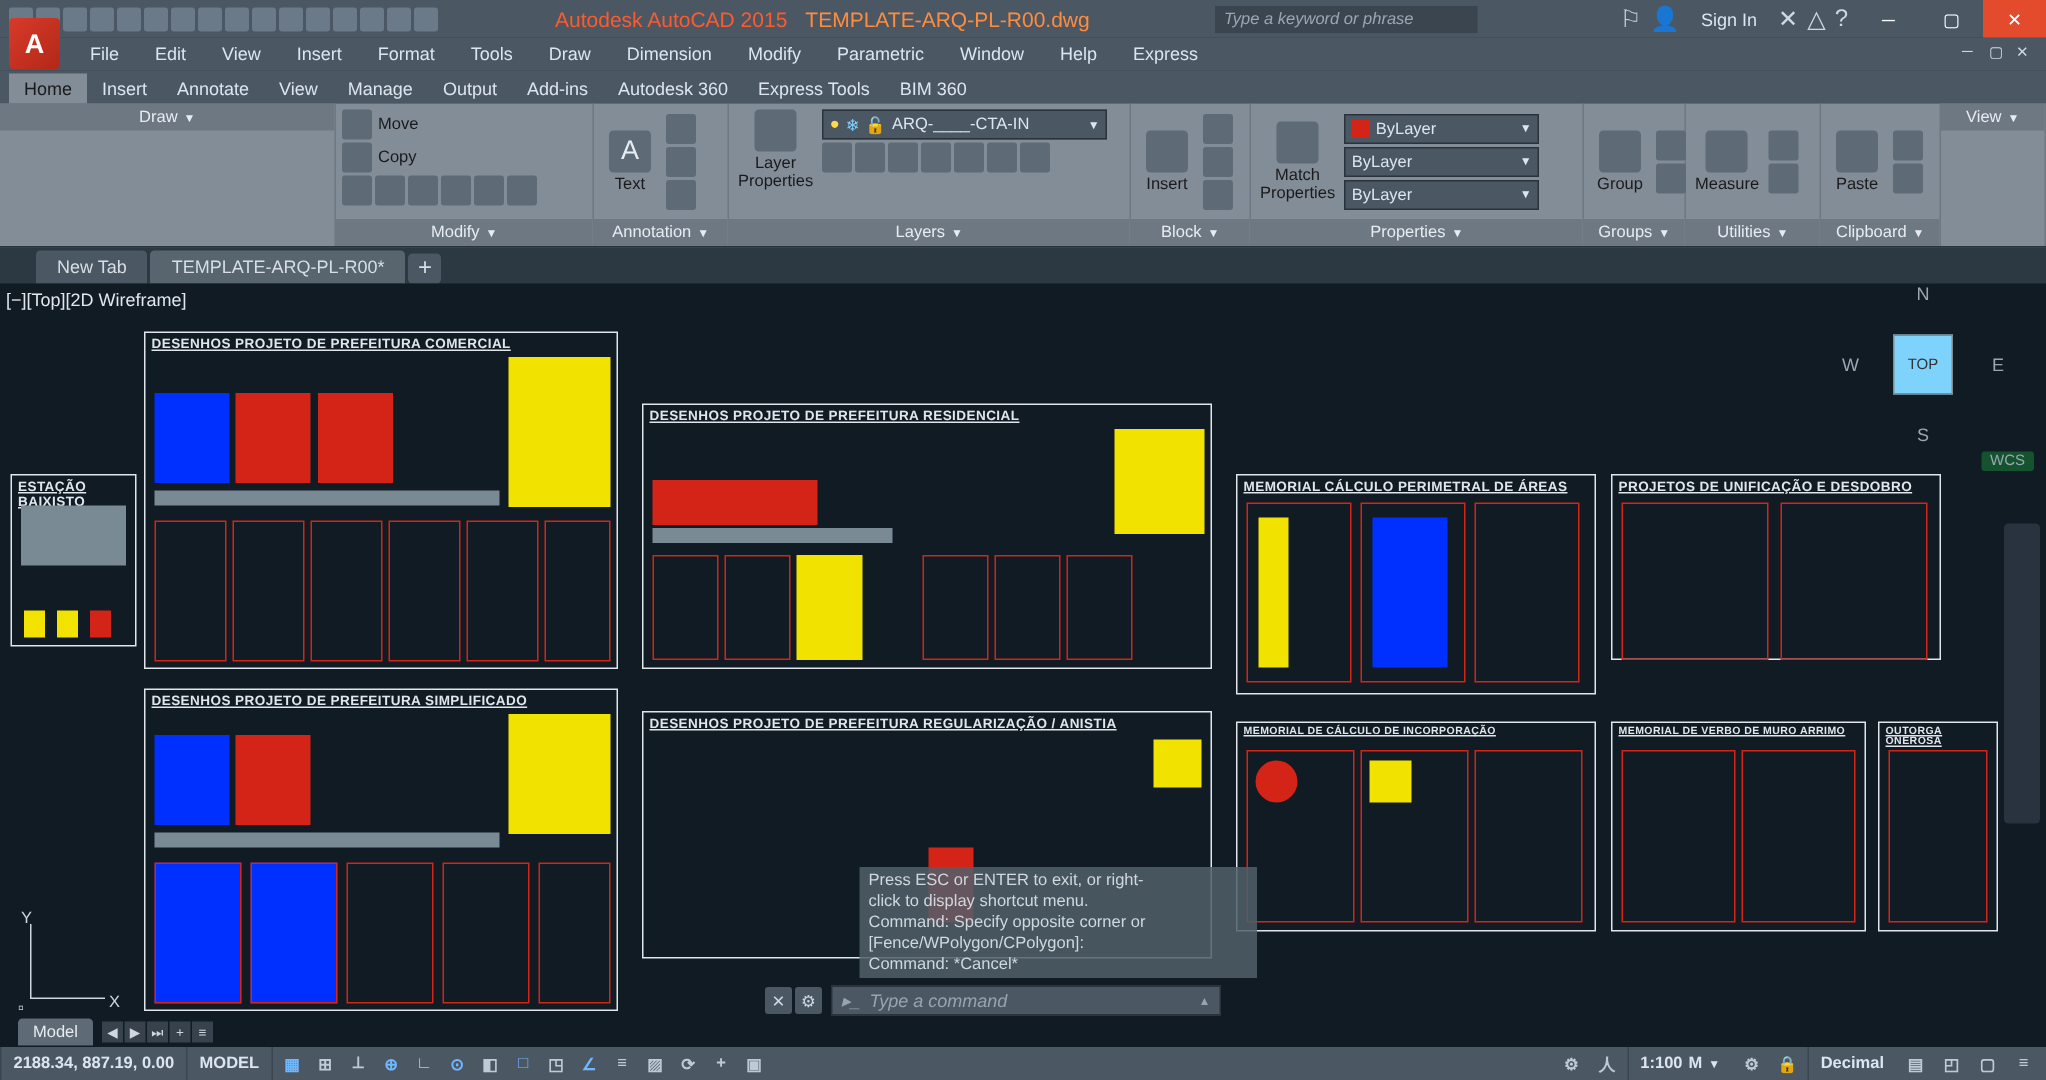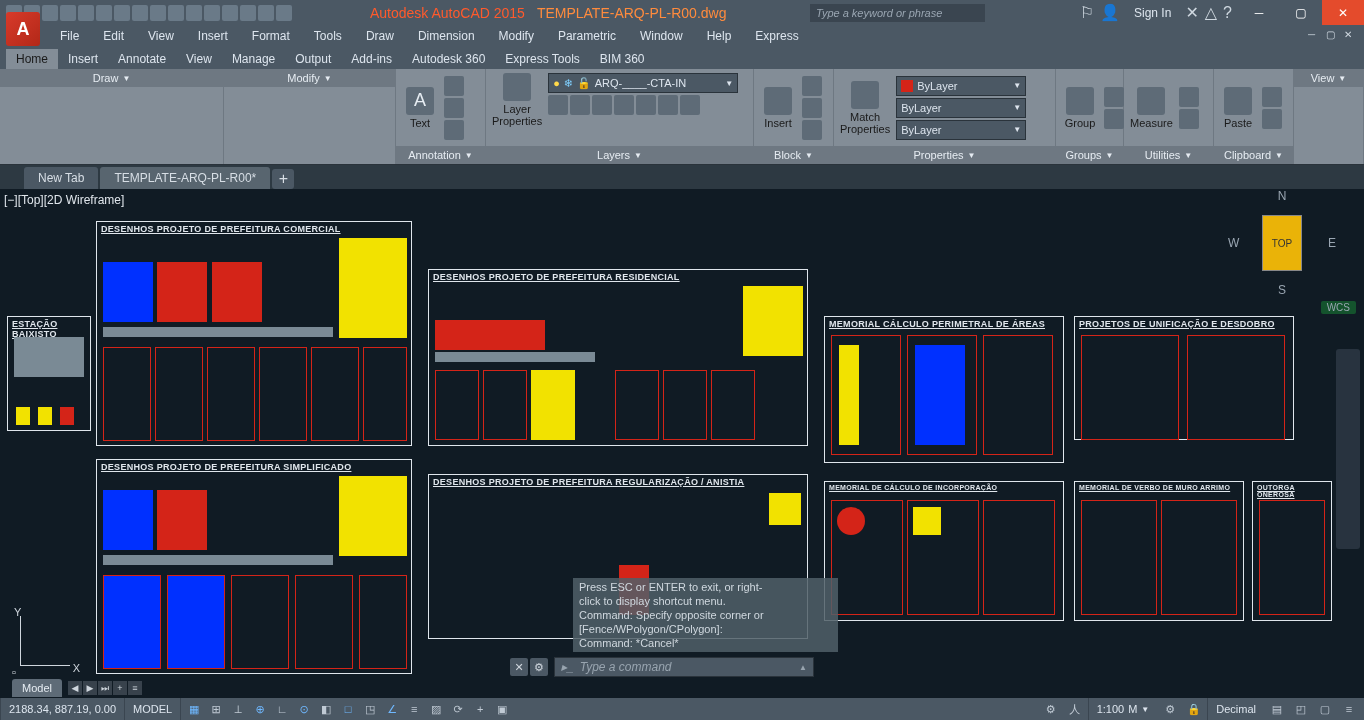--- a/index.html
+++ b/index.html
@@ -60,21 +60,21 @@
 .dwg-title { position: absolute; top: 2px; left: 4px; color: #e0e6ec; font-size: 9px; font-weight: bold; letter-spacing: 0.3px; text-decoration: underline; }
 .dwg-content-block { position:absolute; }
 .block-red { background: #d42418; }
 .block-yellow { background: #f2e200; }
 .block-blue { background: #0030ff; }
 .block-gray { background: #7a8a95; }
 .block-line { border:1px solid #d42418; }
 
 
 .viewcube { position: absolute; right: 32px; top: 4px; width: 100px; height: 100px; display:flex; align-items:center; justify-content:center; }
-.vc-cube { width:40px; height:56px; background:#eab308; display:flex; align-items:center; justify-content:center; font-size:10px; color:#333; border:1px solid #888; }
+.vc-cube { width:40px; height:40px; background:#7dd3fc; display:flex; align-items:center; justify-content:center; font-size:10px; color:#333; border:1px solid #888; }
 .vc-dir { position:absolute; color:#9aa6b2; font-size:12px; }
 .wcs-badge { position:absolute; right:8px; top:112px; background:#14532d; color:#9aa6b2; font-size:10px; padding:1px 6px; border-radius:2px; }
 .nav-bar { position:absolute; right:4px; top:160px; width:24px; height:200px; background:#384551; border-radius:3px; opacity:0.6; }
 
 
 .ucs { position:absolute; left:10px; bottom:22px; width:70px; height:70px; }
 .ucs-line { position:absolute; background:#cfd6dd; }
 .ucs-x { width:50px; height:1px; left:10px; bottom:10px; }
 .ucs-y { width:1px; height:50px; left:10px; bottom:10px; }
 .ucs-label { position:absolute; color:#cfd6dd; font-size:11px; }
@@ -86,21 +86,21 @@
 .cmd-handle-btn { width:18px; height:18px; background:#4b5864; border-radius:2px; color:#cfd6dd; font-size:11px; display:flex; align-items:center; justify-content:center;}
 .cmd-input { width:260px; height:20px; background:#4b5864; border:1px solid #2a333b; color:#98a4af; font-style:italic; font-size:12px; padding:0 6px; display:flex; align-items:center; gap:6px; }
 
 
 .model-strip { position:absolute; left:0; bottom:0; height:20px; display:flex; align-items:center; }
 .model-tab { height:18px; background:#5e6b77; color:#e6ecf2; font-size:11px; padding:0 10px; border-radius:3px 3px 0 0; display:flex; align-items:center; cursor:pointer; }
 .model-nav { display:flex; gap:1px; margin-left:6px; }
 .model-nav-btn { width:14px; height:14px; background:#38424c; color:#cfd6dd; font-size:9px; display:flex; align-items:center; justify-content:center; }
 
 
-.statusbar { position:absolute; left:0; right:0; bottom:0; height:22px; background:#4b5864; display:flex; align-items:center; color:#dde5ee; font-size:11px; }
+.statusbar { position:absolute; left:0; right:0; bottom:0; height:22px; background:#4b5864; display:flex; align-items:center; color:#dde5ee; font-size:11px;font-weight:bold; }
 .statusbar-left { padding-left:180px; }
 .statusbar-seg { padding:0 8px; border-left:1px solid #3a4550; height:22px; display:flex; align-items:center; }
 .status-btn { width:22px; height:20px; display:flex; align-items:center; justify-content:center; color:#c0cad4; cursor:pointer; }
 .status-btn.active { color:#6fb8ff; }
 .statusbar-right { position:absolute; right:4px; display:flex; align-items:center; gap:2px; }
 
 .tri { font-size:8px; }
 </style>
 </head>
 <body>
@@ -183,20 +183,38 @@
 <div class="ribbon-body">
 
   <div class="panel" style="width:224px">
     <div class="panel-label">
         <span>Draw</span>
         <span class="tri">▼</span>
       </div>
   </div>
 
   <div class="panel" style="width:172px">
+    <div class="panel-content" style="flex-direction:column; align-items:flex-start; gap:2px; padding:4px">
+      <div class="text-btn">
+          <div class="small-btn"></div>
+          <span>Move</span>
+        </div>
+      <div class="text-btn">
+          <div class="small-btn"></div>
+          <span>Copy</span>
+        </div>
+      <div class="small-btn-row">
+          <div class="small-btn"></div>
+          <div class="small-btn"></div>
+          <div class="small-btn"></div>
+          <div class="small-btn"></div>
+          <div class="small-btn"></div>
+          <div class="small-btn"></div>
+        </div>
+    </div>
     <div class="panel-label">
         <span>Modify</span>
         <span class="tri">▼</span>
       </div>
   </div>
 
   <div class="panel" style="width:90px">
     <div class="panel-content">
       <div class="big-tool">
           <div class="big-tool-icon" style="display:flex;align-items:center;justify-content:center;color:#e6ecf2;font-size:18px">A</div>

